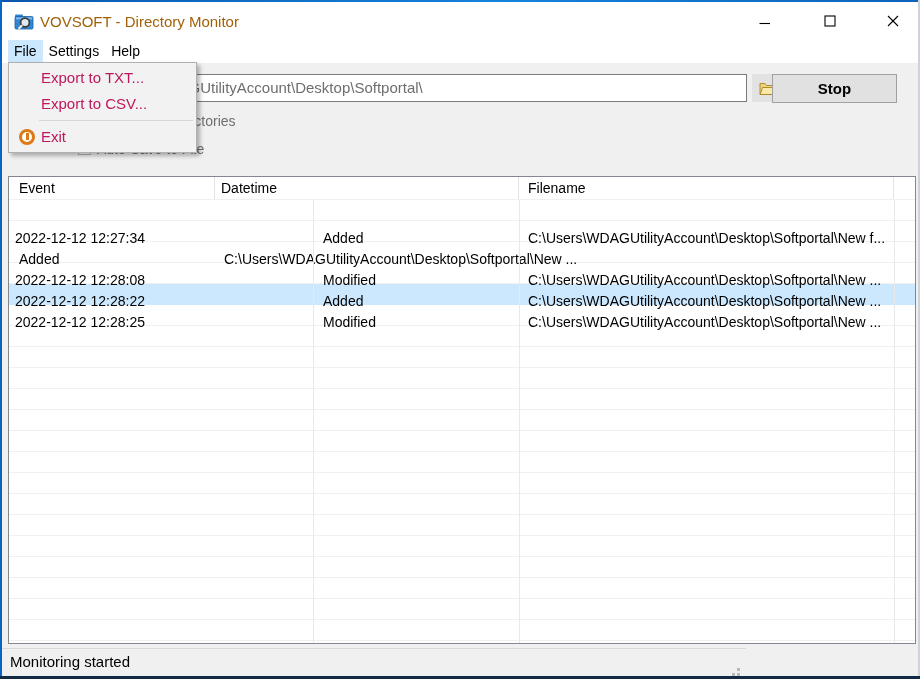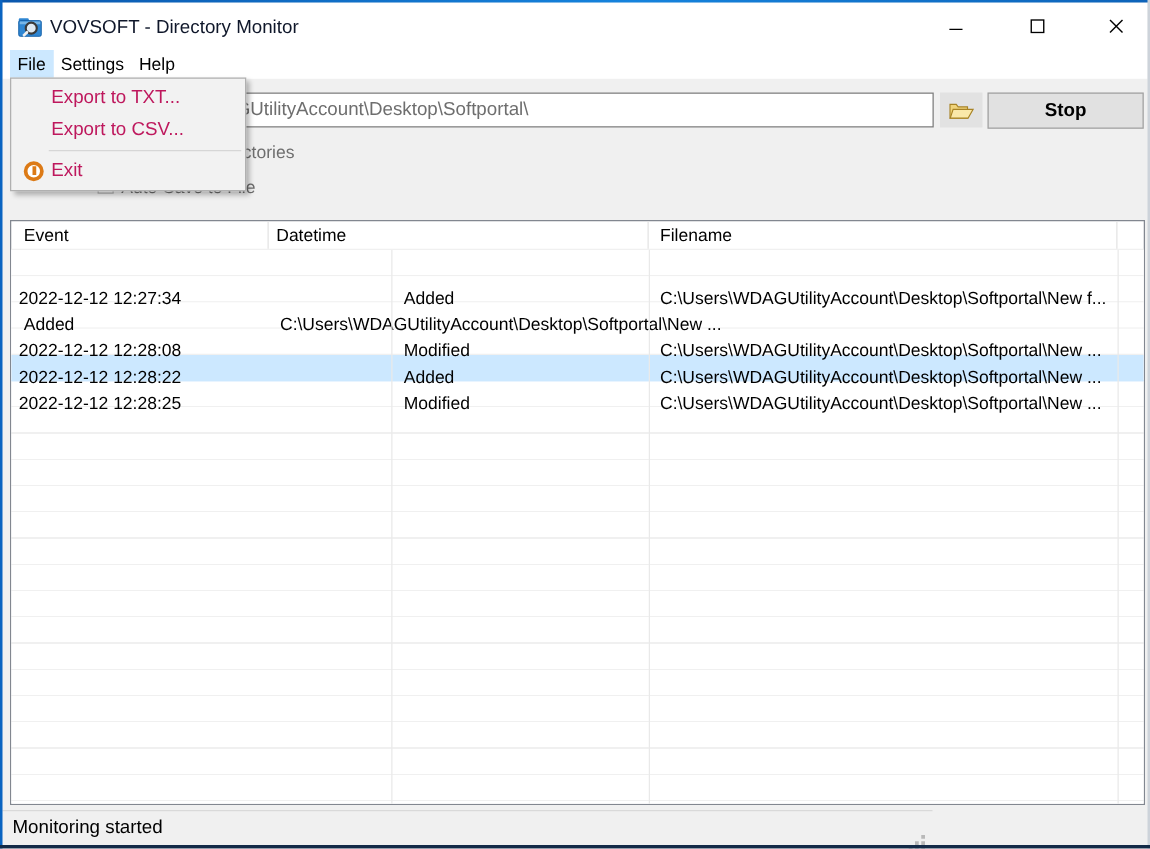--- a/index.html
+++ b/index.html
@@ -11,39 +11,39 @@
   
   .brd-top    { position:absolute; left:0; top:0; width:920px; height:2px;
                 background:linear-gradient(90deg,#0a57ad 0%,#1583dd 55%,#0d63b9 100%); z-index:50; }
   .brd-left   { position:absolute; left:0; top:0; width:2px; height:679px; background:#0a64c1; z-index:50; }
   .brd-right  { position:absolute; left:918px; top:0; width:2px; height:679px; background:#cdd3da; z-index:50; }
   .brd-bottom { position:absolute; left:0; top:676px; width:920px; height:3px; background:#132a47; z-index:51; }
 
   
   .titlebar { position:absolute; left:2px; top:2px; width:916px; height:38px; background:#fff; }
   .app-icon { position:absolute; left:12px; top:11px; width:20px; height:17px; }
-  .title-text { position:absolute; left:38px; top:11px; font-size:15px; color:#0f172a; white-space:nowrap; }
+  .title-text { position:absolute; left:38px; top:11px; font-size:15px; color:#a16207; white-space:nowrap; }
   .winbtn { position:absolute; top:0; width:46px; height:38px; display:flex; align-items:center; justify-content:center; }
   .winbtn-min   { left:740px; }
   .winbtn-max   { left:805px; }
   .winbtn-close { left:868px; }
 
   
   .menubar { position:absolute; left:2px; top:40px; width:916px; height:23px; background:#fff;
              display:flex; padding-left:6px; }
   .menu-root { height:23px; line-height:23px; padding:0 6px; font-size:14px; color:#000; }
   .menu-root.active { background:#cce8ff; }
 
   
   .path-input { position:absolute; left:10px; top:74px; width:737px; height:28px; background:#fff;
                 border:1px solid #7a7a7a; font-size:15px; line-height:26px; color:#6e6e6e;
                 padding-left:80px; white-space:nowrap; overflow:hidden; }
   .browse-btn { position:absolute; left:752px; top:74px; width:34px; height:28px; background:#e2e2e2;
                 display:flex; align-items:center; justify-content:center; }
-  .stop-btn { position:absolute; left:790px; top:74px; width:125px; height:29px; background:#e1e1e1;
+  .stop-btn { position:absolute; left:772px; top:74px; width:125px; height:29px; background:#e1e1e1;
               border:1px solid #a0a0a0; font-weight:bold; font-size:15px; text-align:center;
               line-height:27px; color:#000; }
 
   
   .opt-row { position:absolute; left:78px; height:16px; }
   .opt-row-1 { top:113px; } .opt-row-2 { top:141px; }
   .opt-box { position:absolute; left:0; top:1px; width:13px; height:13px; background:#fcfcfc; border:1px solid #b3b3b3; }
   .opt-label { position:absolute; left:19px; top:0; font-size:14px; line-height:16px; color:#6e6e6e; white-space:nowrap; }
 
   

